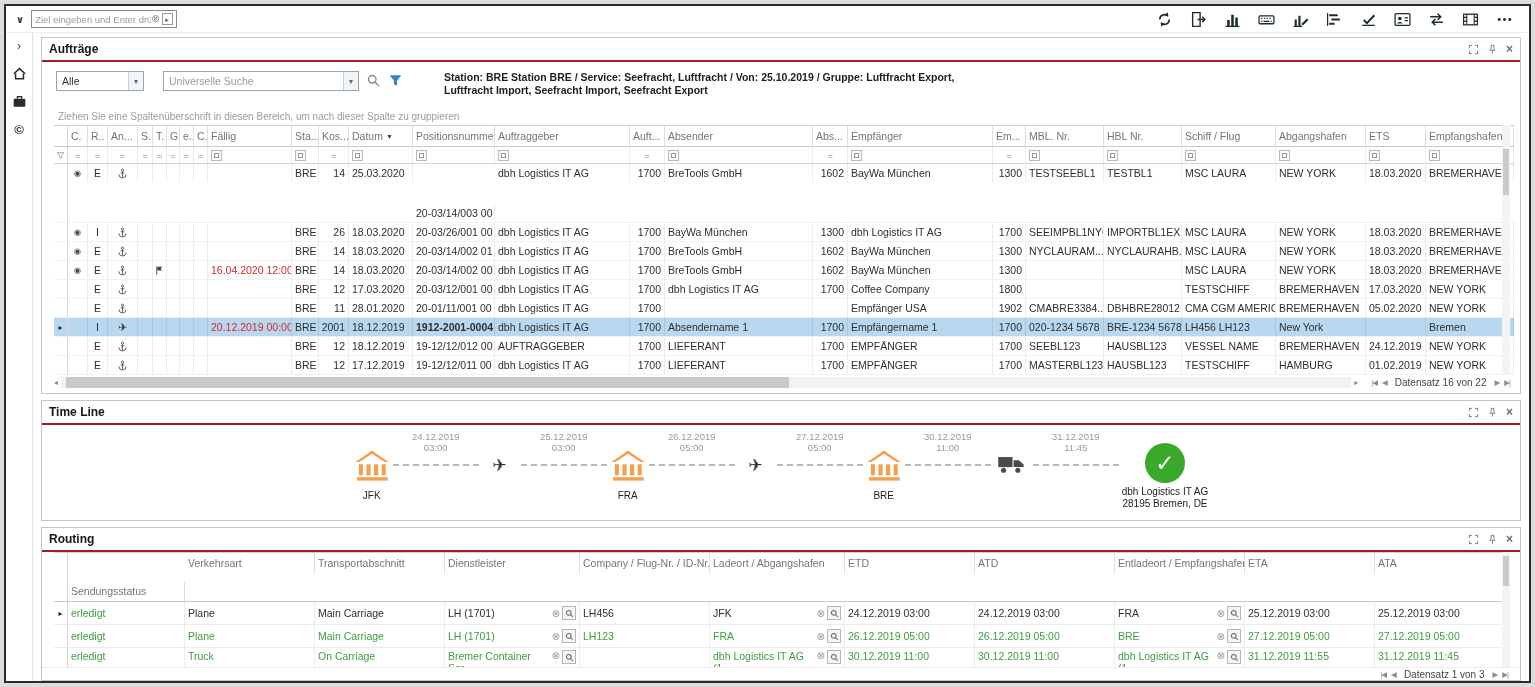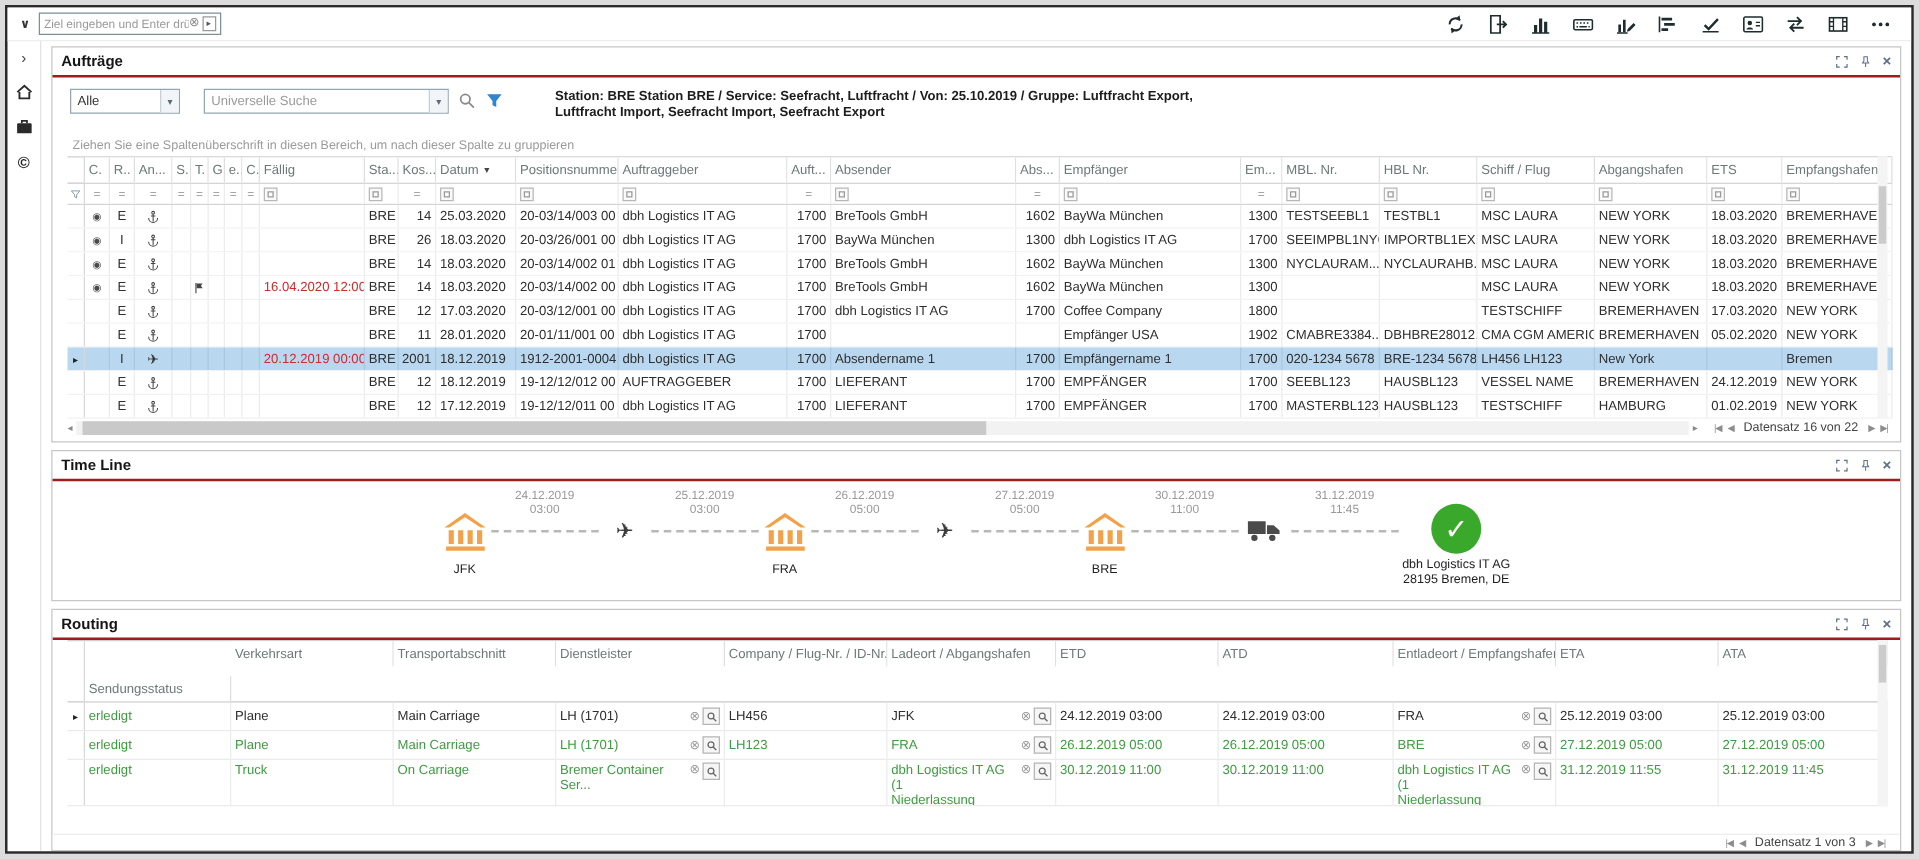--- a/index.html
+++ b/index.html
@@ -381,21 +381,21 @@
                 </div>
                 <div class="g-cell ctr" style="width: 15px;"></div>
                 <div class="g-cell ctr" style="width: 14px;"></div>
                 <div class="g-cell ctr" style="width: 13px;"></div>
                 <div class="g-cell ctr" style="width: 14px;"></div>
                 <div class="g-cell ctr" style="width: 14px;"></div>
                 <div class="g-cell red" style="width: 84px;"></div>
                 <div class="g-cell" style="width: 27px;">BRE</div>
                 <div class="g-cell rt" style="width: 30px;">14</div>
                 <div class="g-cell" style="width: 64px;">25.03.2020</div>
-                <div class="g-cell" style="width: 82px;">20-03/14/003 00</div>
+                <div class="g-cell" style="width: 82px; margin-top: 40px;">20-03/14/003 00</div>
                 <div class="g-cell" style="width: 135px;">dbh Logistics IT AG</div>
                 <div class="g-cell rt" style="width: 35px;">1700</div>
                 <div class="g-cell" style="width: 148px;">BreTools GmbH</div>
                 <div class="g-cell rt" style="width: 35px;">1602</div>
                 <div class="g-cell" style="width: 145px;">BayWa München</div>
                 <div class="g-cell rt" style="width: 33px;">1300</div>
                 <div class="g-cell" style="width: 78px;">TESTSEEBL1</div>
                 <div class="g-cell" style="width: 78px;">TESTBL1</div>
                 <div class="g-cell" style="width: 94px;">MSC LAURA</div>
                 <div class="g-cell" style="width: 90px;">NEW YORK</div>
@@ -599,21 +599,21 @@
                 </div>
                 <div class="g-cell ctr" style="width: 15px;"></div>
                 <div class="g-cell ctr" style="width: 14px;"></div>
                 <div class="g-cell ctr" style="width: 13px;"></div>
                 <div class="g-cell ctr" style="width: 14px;"></div>
                 <div class="g-cell ctr" style="width: 14px;"></div>
                 <div class="g-cell red" style="width: 84px;">20.12.2019 00:00</div>
                 <div class="g-cell" style="width: 27px;">BRE</div>
                 <div class="g-cell rt" style="width: 30px;">2001</div>
                 <div class="g-cell" style="width: 64px;">18.12.2019</div>
-                <div class="g-cell" style="width: 82px;">1912-2001-0004</div>
+                <div class="g-cell" style="width: 82px; font-weight: bold;">1912-2001-0004</div>
                 <div class="g-cell" style="width: 135px;">dbh Logistics IT AG</div>
                 <div class="g-cell rt" style="width: 35px;">1700</div>
                 <div class="g-cell" style="width: 148px;">Absendername 1</div>
                 <div class="g-cell rt" style="width: 35px;">1700</div>
                 <div class="g-cell" style="width: 145px;">Empfängername 1</div>
                 <div class="g-cell rt" style="width: 33px;">1700</div>
                 <div class="g-cell" style="width: 78px;">020-1234 5678</div>
                 <div class="g-cell" style="width: 78px;">BRE-1234 5678</div>
                 <div class="g-cell" style="width: 94px;">LH456 LH123</div>
                 <div class="g-cell" style="width: 90px;">New York</div>

